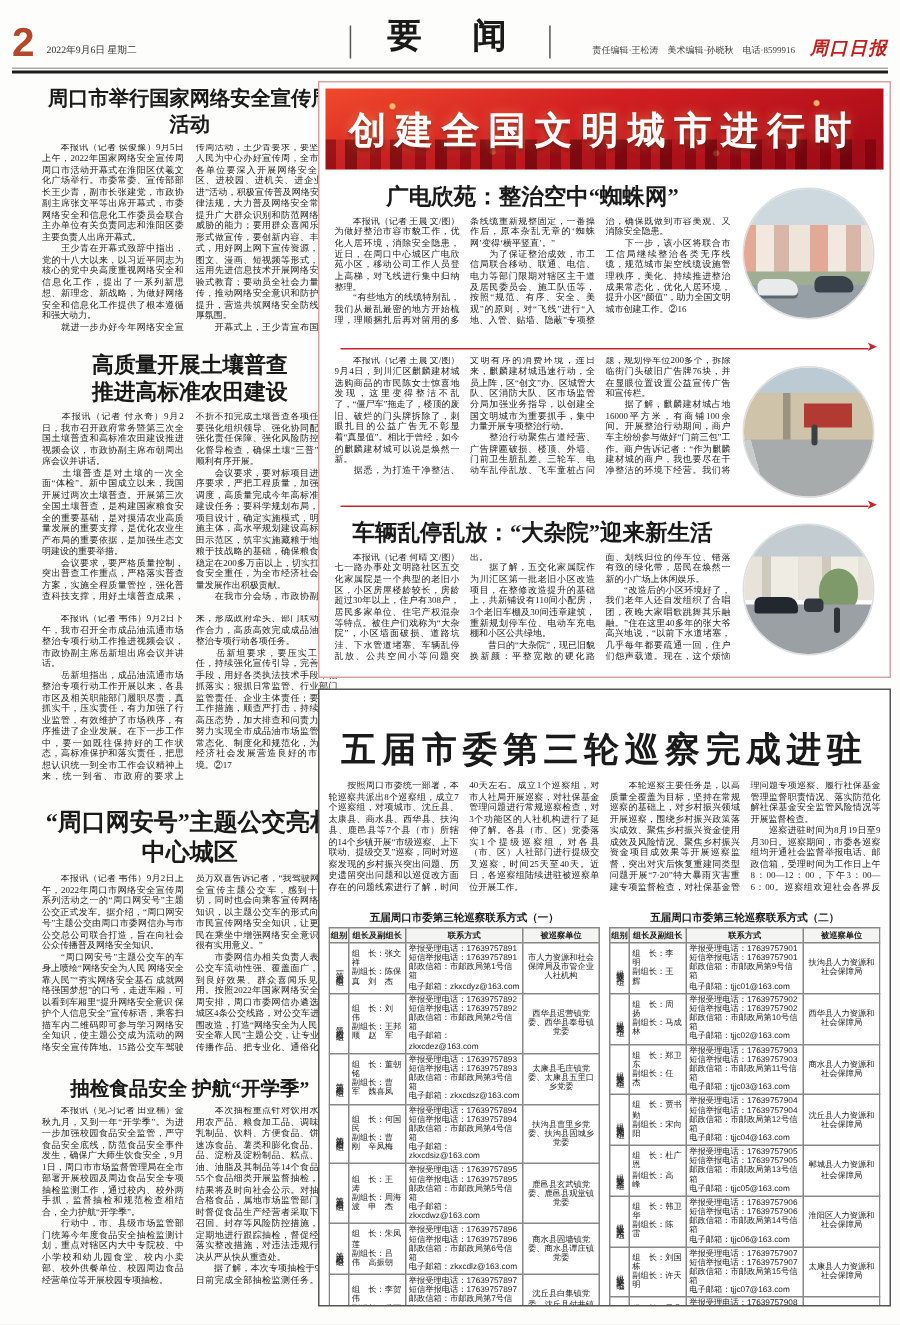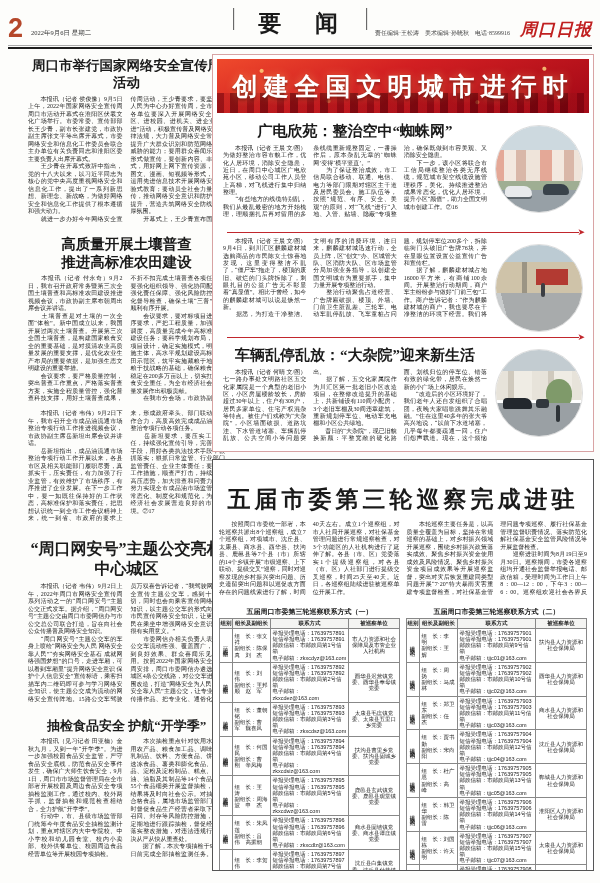--- a/index.html
+++ b/index.html
@@ -10,26 +10,26 @@
     font-family:"Liberation Serif", serif; color:#1a1a1a;
   }
   
   .header { position:absolute; left:8px; right:8px; top:6px; height:40px;
     display:flex; align-items:flex-end; justify-content:space-between;
     border-bottom:1px solid #aaa; padding-bottom:4px; }
   .header:after { content:""; position:absolute; left:0; right:0; bottom:-4px; height:2.5px; background:#1d1d1d; }
   .h-left { display:flex; align-items:flex-end; gap:8px; }
   .page-num { font-size:27px; line-height:26px; font-weight:bold; color:#b5472a; font-family:"Liberation Sans",sans-serif; }
   .date-line { font-size:6.5px; color:#333; padding-bottom:3px; }
-  .h-center { display:flex; align-items:flex-start; gap:14px; position:absolute; left:50%; transform:translateX(-50%); bottom:6px; }
+  .h-center { display:flex; align-items:flex-end; gap:14px; position:absolute; left:50%; transform:translateX(-50%); bottom:6px; }
   .vbar { width:1px; height:22px; background:#555; }
   .section-title { font-size:23px; font-weight:bold; letter-spacing:14px; padding-left:10px; }
   .h-right { display:flex; align-items:flex-end; gap:10px; }
   .editors { font-size:6px; color:#444; padding-bottom:3px; }
-  .masthead { font-size:17px; font-weight:900; color:#c02020; font-style:italic; letter-spacing:1px; }
+  .masthead { font-size:12px; font-weight:900; color:#c02020; font-style:italic; letter-spacing:1px; }
   
   .left-col { position:absolute; left:8px; top:54px; width:197px; bottom:6px;
     display:flex; flex-direction:column;margin-left:20px; }
   .article { overflow:hidden; }
   .a-title { font-weight:bold; text-align:center; white-space:pre-line; line-height:1.25; margin:4px 0 4px; }
   .t1 { font-size:13.5px; }
   .t2 { font-size:14.5px; }
   .t3 { font-size:13.5px; }
   .t4 { font-size:16px;text-align:center; }
   .t5 { font-size:13px; }

